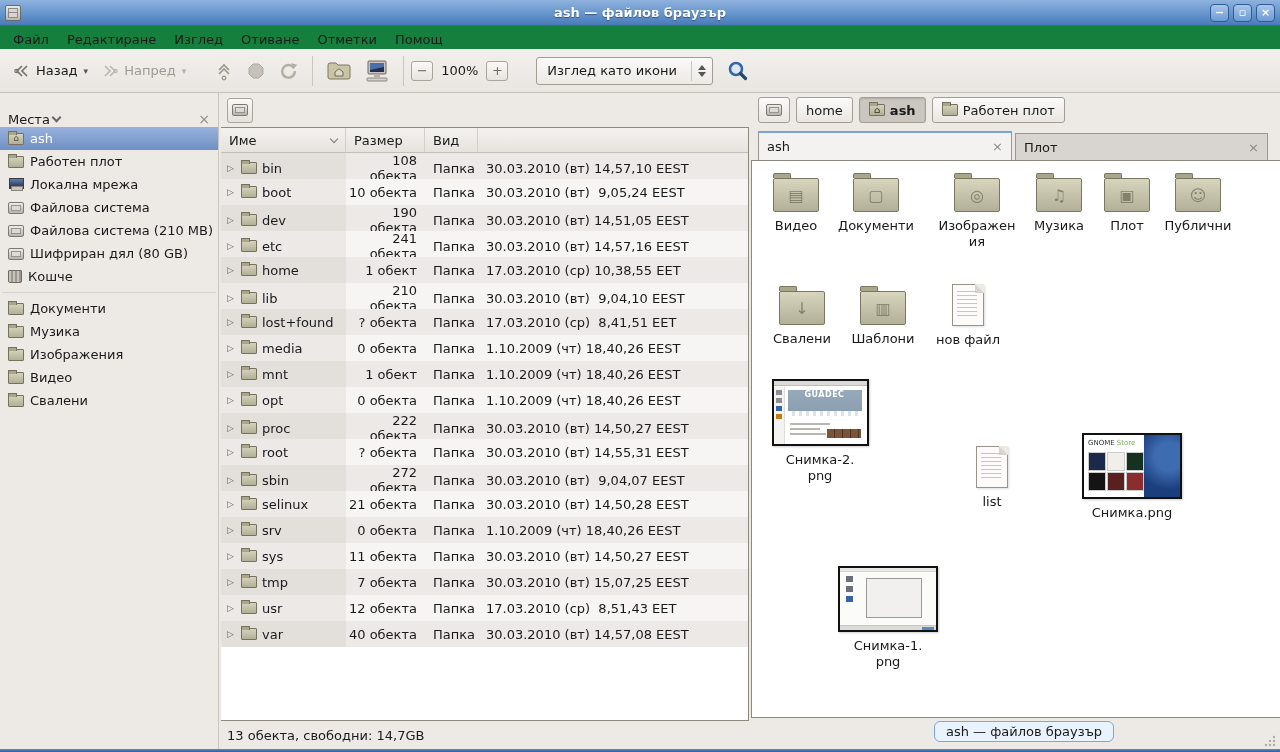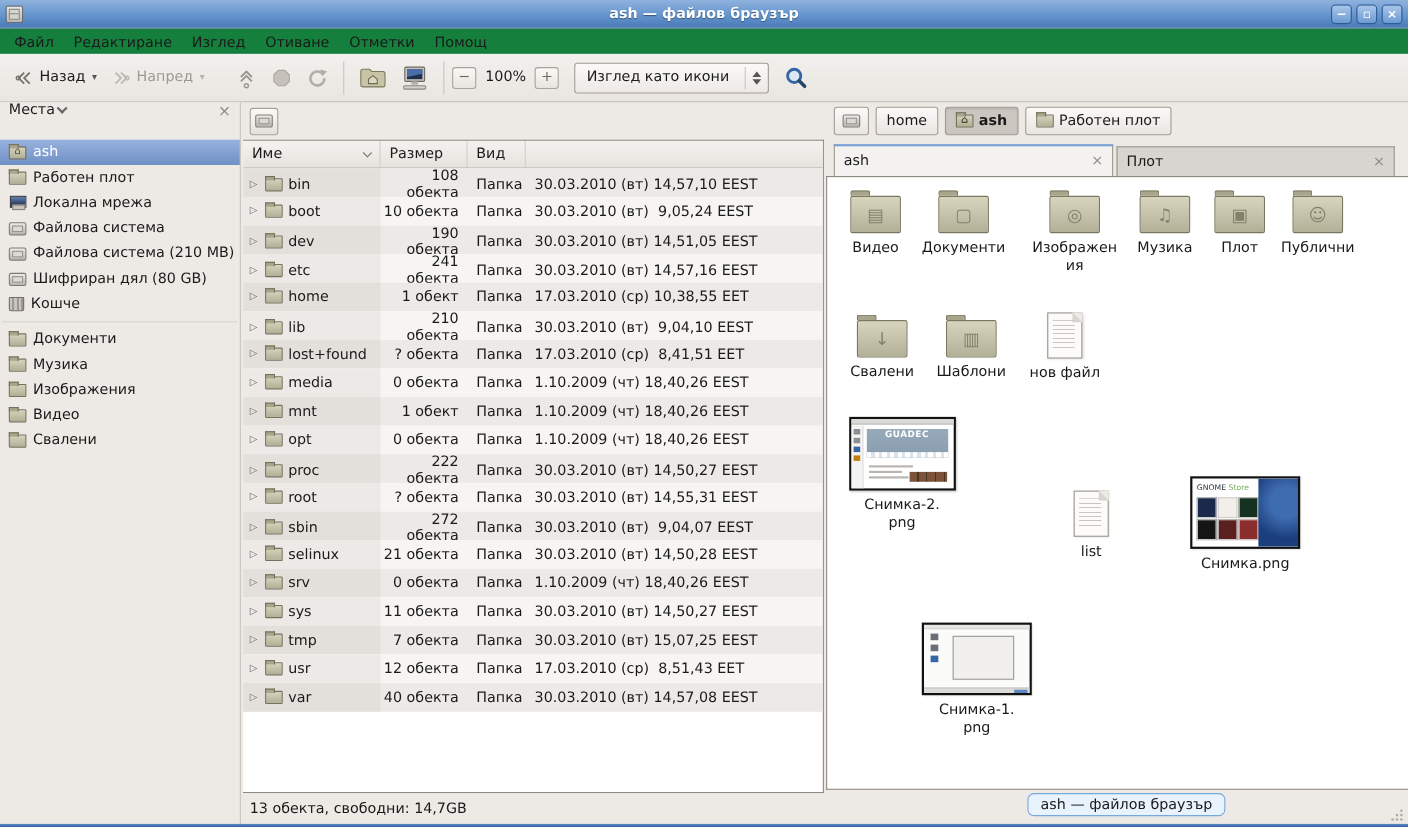--- a/index.html
+++ b/index.html
@@ -22,39 +22,39 @@
   
   .toolbar{height:44px;display:flex;align-items:center;padding-left:6px;background:linear-gradient(#F2F0ED,#E9E6E1);border-bottom:1px solid #C6C1BA}
   .tbtn{display:flex;align-items:center;gap:4px;padding:4px 6px;border-radius:3px}
   .tbtn .lbl{white-space:nowrap}
   .dis{color:#9E9A93}
   .caret{font-size:9px;color:#555;margin-left:2px}
   .caret.dis{color:#B5B1AA}
   .tsep{width:1px;height:30px;background:#C9C4BD;margin:0 7px}
   .zoombtn{width:22px;height:20px;border:1px solid #A9A49C;border-radius:3px;background:linear-gradient(#FAF9F7,#E7E4DF);color:#6e6a64;text-align:center;line-height:17px;font-size:13px}
   .zoomlvl{padding:0 8px}
-  .combo{display:flex;align-items:center;height:28px;border:1px solid #A39D94;border-radius:3px;background:linear-gradient(#FBFAF9,#ECE9E5);padding:0 6px 0 10px;margin-left:14px}
+  .combo{display:flex;align-items:center;height:28px;border:1px solid #A39D94;border-radius:3px;background:linear-gradient(#FBFAF9,#ECE9E5);padding:0 6px 0 10px;margin-left:28px}
   .combo .ctext{padding-right:14px}
   .combo .cdiv{width:1px;height:20px;background:#C9C4BD;margin-right:6px}
   .spin{display:flex;flex-direction:column;gap:2px}
   .spin i{width:0;height:0;border-left:4px solid transparent;border-right:4px solid transparent}
   .spin .up{border-bottom:5px solid #555}
   .spin .dn{border-top:5px solid #555}
   .searchbtn{margin-left:10px;padding:4px}
 
   
   .main{position:absolute;top:93px;left:0;right:0;bottom:3px;display:flex}
   .sidebar{width:219px;border-right:1px solid #C9C4BD;display:flex;flex-direction:column;background:#EDEAE6}
   .gap1{width:2px}
   .middle{width:528px;display:flex;flex-direction:column}
   .gap2{width:2px}
   .rightpane{flex:1;display:flex;flex-direction:column;position:relative}
 
   
-  .sb-head{height:34px;display:flex;align-items:flex-start;padding:0 8px}
+  .sb-head{height:34px;display:flex;align-items:flex-end;padding:0 8px}
   .sb-title{display:flex;align-items:center;gap:3px}
   .chev{width:7px;height:7px;border-right:2px solid #666;border-bottom:2px solid #666;transform:rotate(45deg);margin-top:-4px}
   .sb-close{margin-left:auto;color:#8d8983;font-size:14px}
   .sb-item{height:23px;display:flex;align-items:center;gap:6px;padding-left:8px}
   .sb-item.sel{background:linear-gradient(#98B2DE,#6F90C4);color:#fff}
   .sb-sep{height:1px;background:#D6D2CC;margin:4px 2px}
 
   
   .mfolder{width:16px;height:12px;background:linear-gradient(#D6D3BC,#B2AF97);border:1px solid #75715C;border-radius:1px;position:relative;flex:none;display:inline-flex;align-items:center;justify-content:center}
   .mfolder:before{content:"";position:absolute;top:-3px;left:-1px;width:7px;height:3px;background:#A9A68C;border:1px solid #75715C;border-bottom:none}

